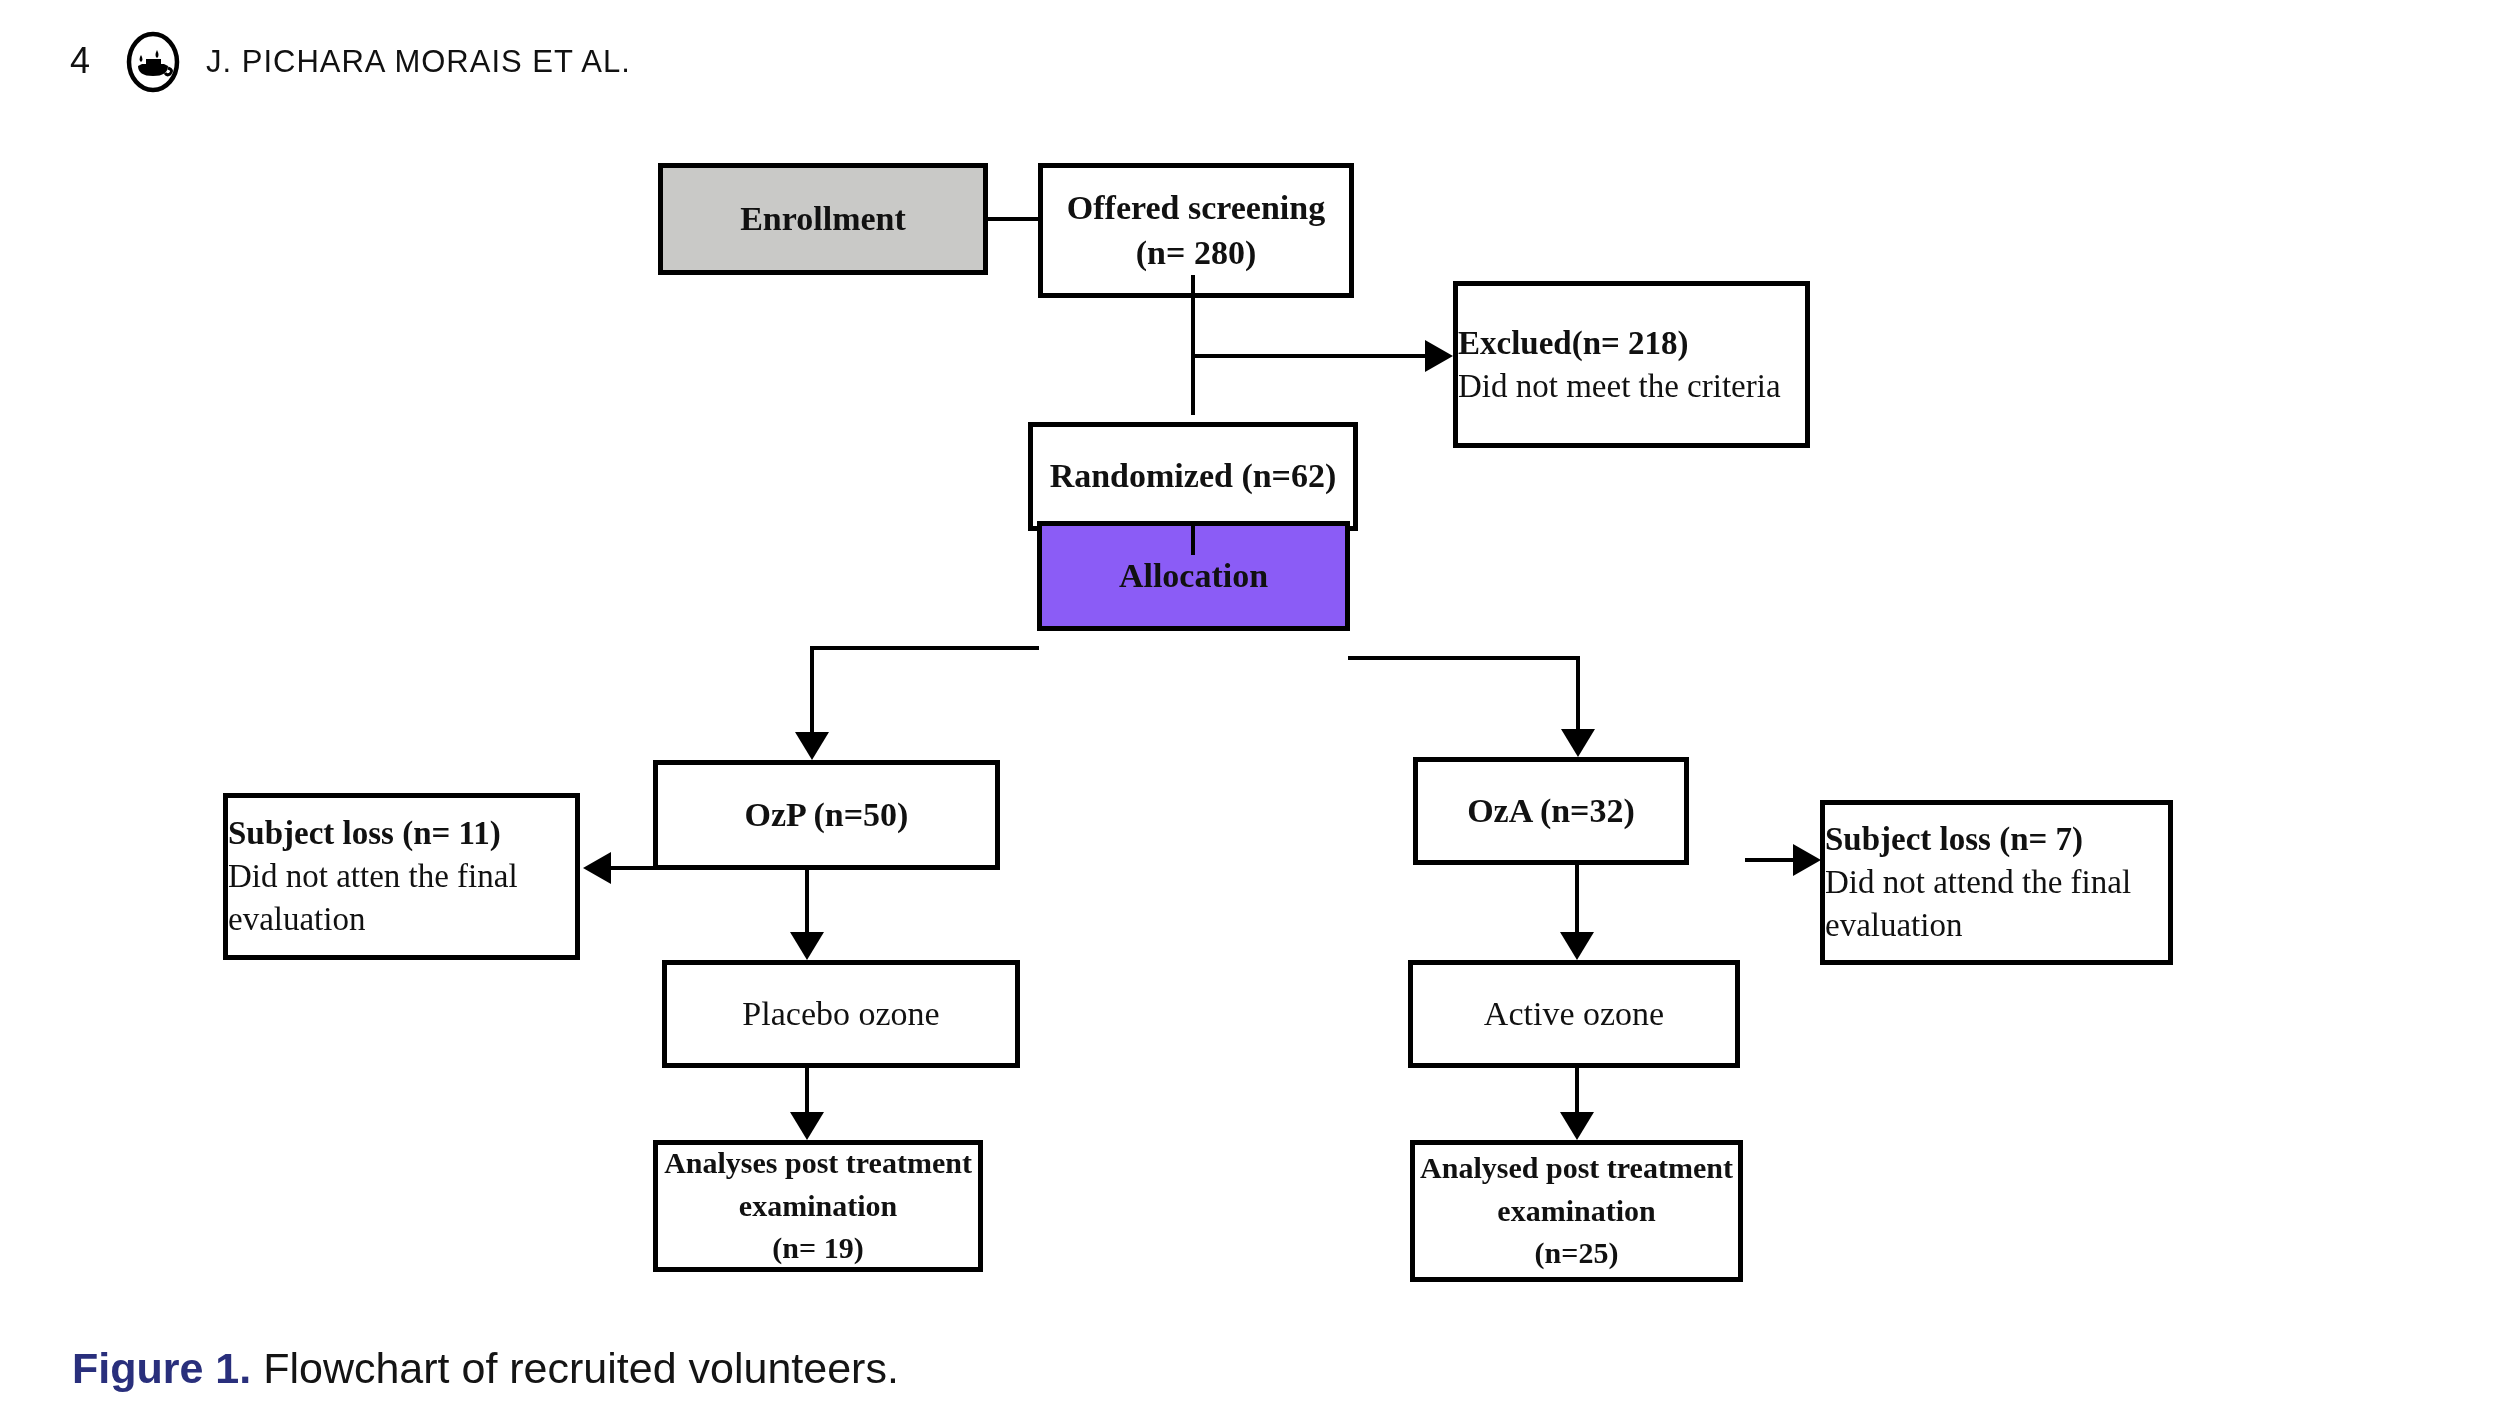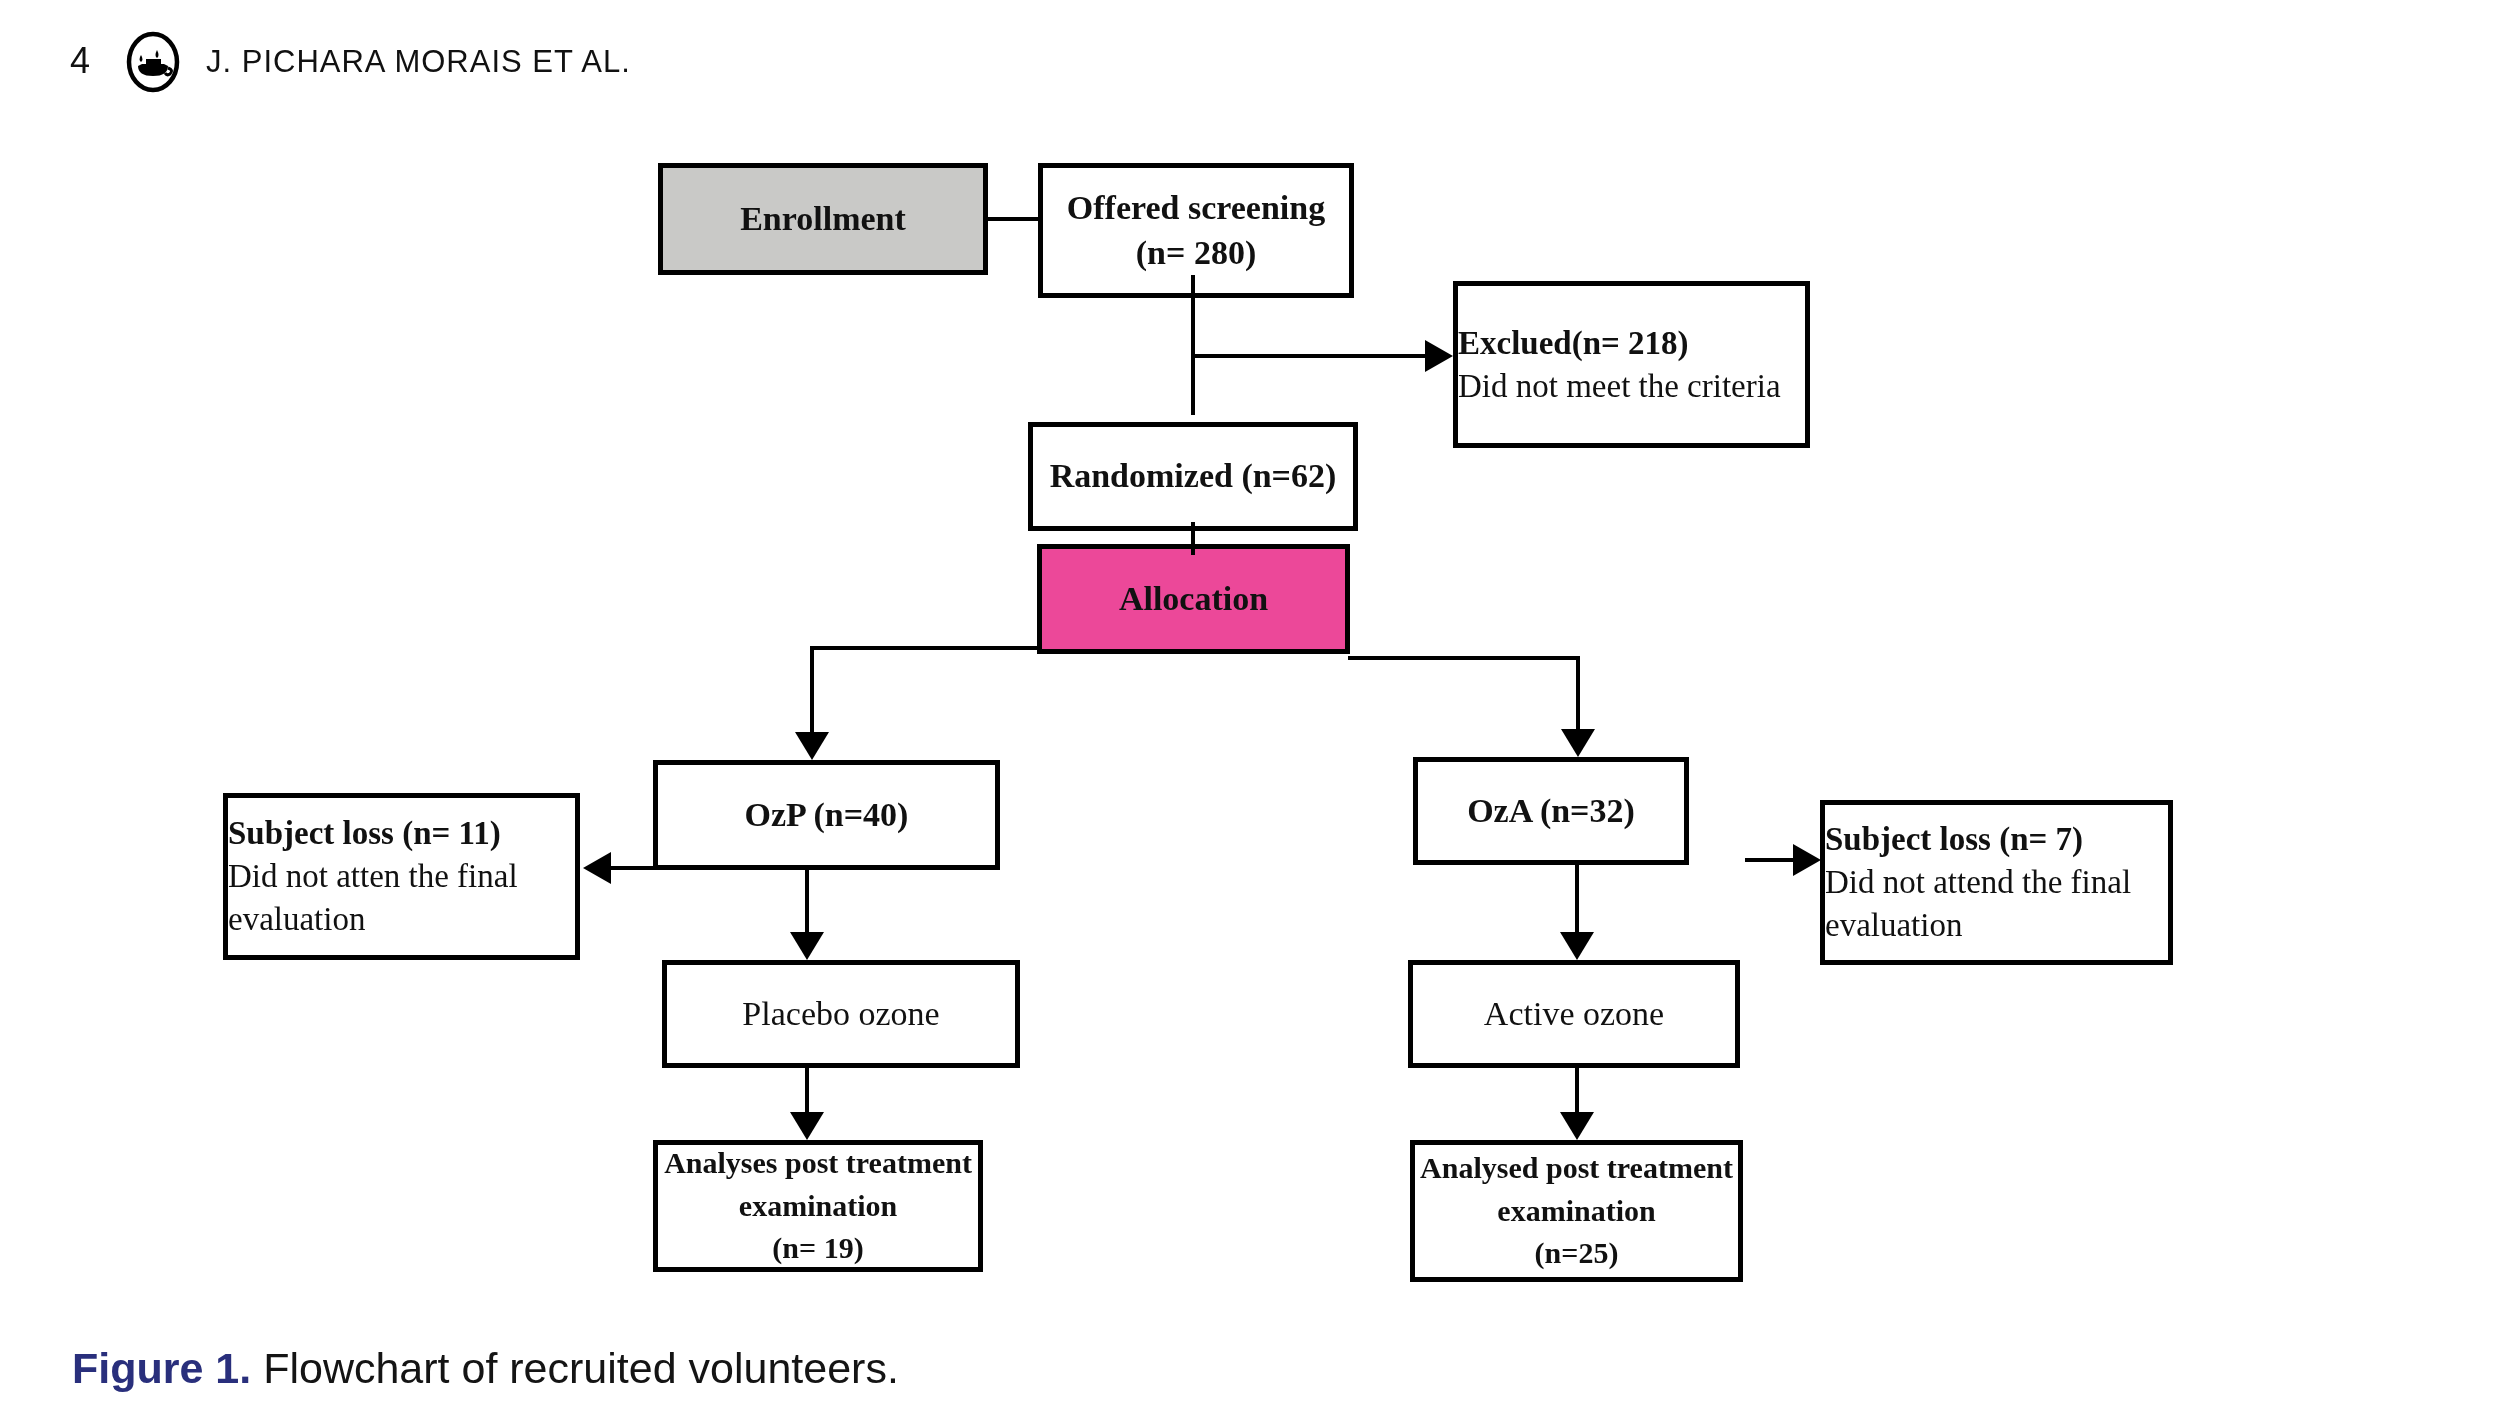--- a/index.html
+++ b/index.html
@@ -66,26 +66,26 @@
 
   <div class="box leftalign" style="left:1453px;top:281px;width:357px;height:167px;">
     <span class="title">Exclued(n= 218)</span>
     <span class="desc">Did not meet the criteria</span>
   </div>
 
   <div class="box bold" style="left:1028px;top:413px;width:330px;height:109px;margin-top:9px;">
     <span>Randomized (n=62)</span>
   </div>
 
-  <div class="box gray bold" style="left: 1037px; top: 544px; width: 313px; height: 110px; background: #ec4899;">
+  <div class="box gray bold" style="left: 1037px; top: 521px; width: 313px; height: 110px; background: #8b5cf6;">
     <span>Allocation</span>
   </div>
 
   <div class="box bold" style="left:653px;top:760px;width:347px;height:110px;">
-    <span>OzP (n=40)</span>
+    <span>OzP (n=50)</span>
   </div>
 
   <div class="box bold" style="left:1413px;top:757px;width:276px;height:108px;">
     <span>OzA (n=32)</span>
   </div>
 
   <div class="box leftalign" style="left:223px;top:793px;width:357px;height:167px;">
     <span class="title">Subject loss (n= 11)</span>
     <span class="desc">Did not atten the final</span>
     <span class="desc">evaluation</span>

